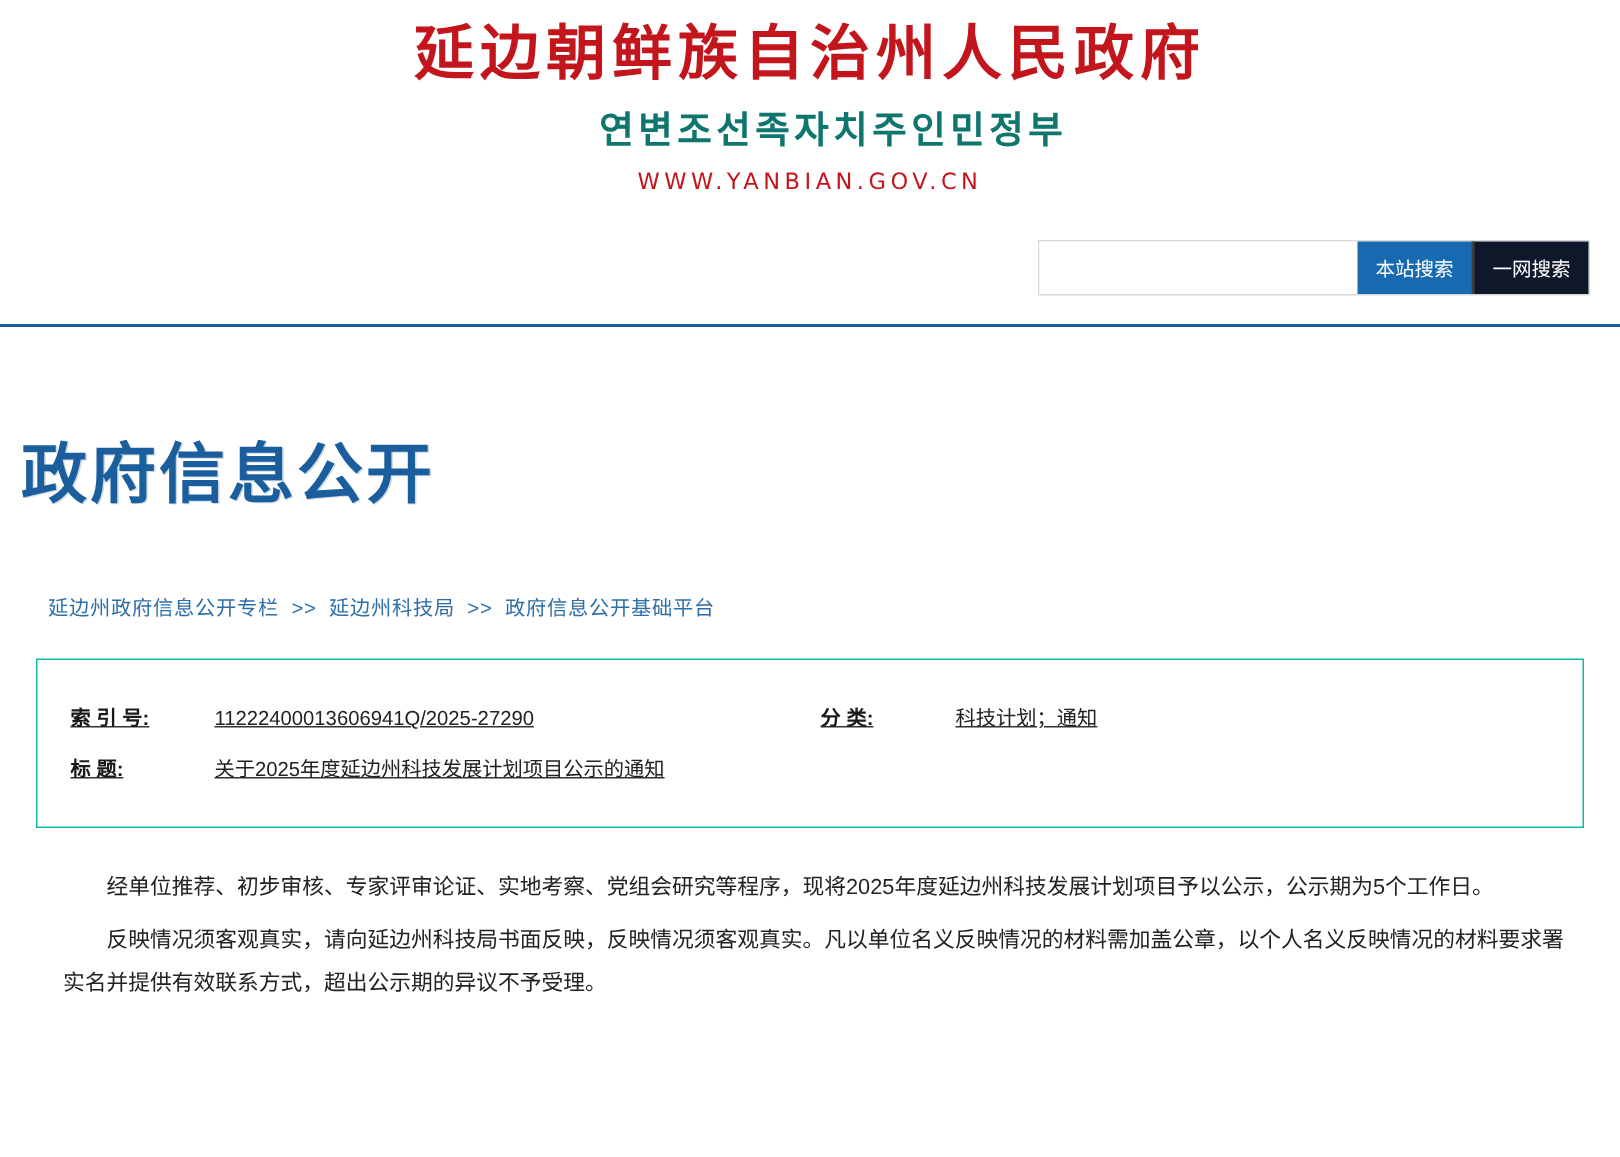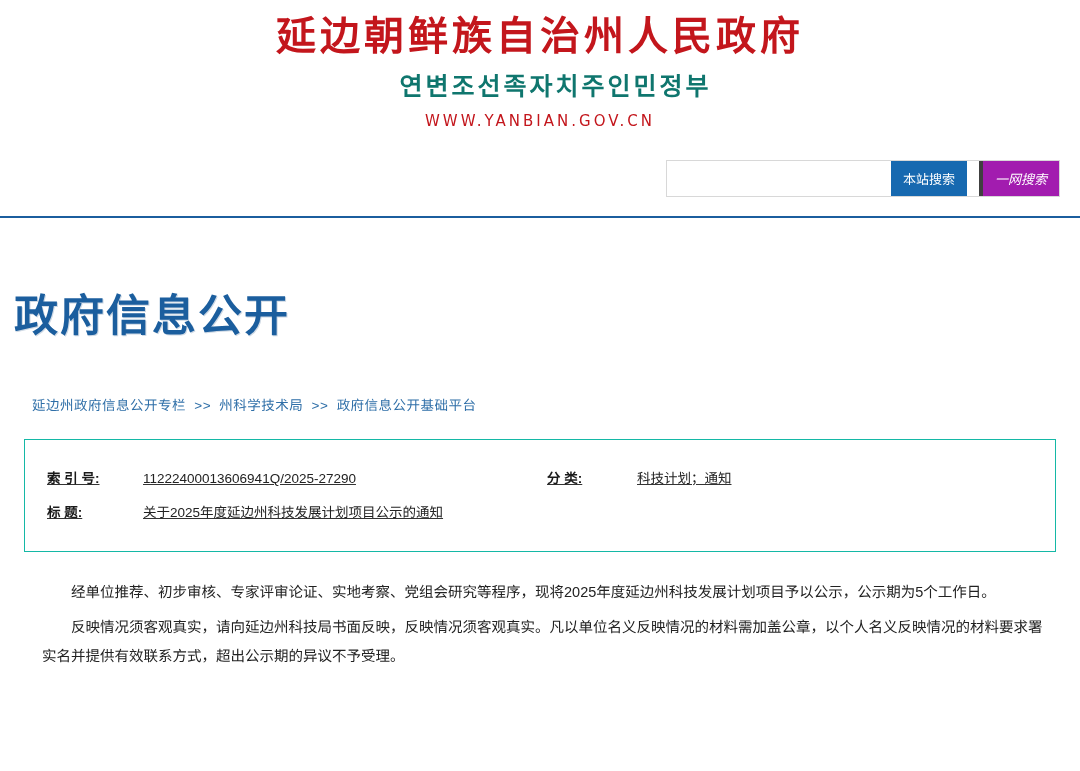--- a/index.html
+++ b/index.html
@@ -55,21 +55,20 @@
   }
   .search-wrap {
     position: absolute;
     right: 20px;
     top: 0;
     display: flex;
     align-items: stretch;
     height: 37px;
     border: 1px solid #d8d8d8;
     box-sizing: border-box;
-    gap: 12px;
   }
   .search-input {
     width: 196px;
     border: 0;
     outline: none;
     padding: 0 8px;
     font-size: 13px;
     font-family: "Liberation Sans", sans-serif;
     color: #333;
     background: #fff;
@@ -79,21 +78,21 @@
     color: #fff;
     font-size: 13px;
     padding: 0 12px;
     cursor: pointer;
     font-family: "Liberation Sans", sans-serif;
     white-space: nowrap;
     display: flex;
     align-items: center;
   }
   .search-btn.primary { background: #1769b0; }
-  .search-btn.secondary { background: #a21caf; border-left: 4px solid #404040; font-style: italic; }
+  .search-btn.secondary { background: #0f172a; border-left: 2px solid #404040; }
 
   .header-rule {
     border: 0;
     border-top: 2px solid #1b5e9e;
     margin: 0;
     width: 100%;
   }
 
   
   .page-title {
@@ -186,21 +185,21 @@
     <button class="search-btn secondary">一网搜索</button>
   </div>
 </div>
 <hr class="header-rule">
 
 <div class="page-title">政府信息公开</div>
 
 <div class="breadcrumb">
   <a href="#">延边州政府信息公开专栏</a>
   <span class="sep">&gt;&gt;</span>
-  <a href="#">州科学技术局</a>
+  <a href="#">延边州科技局</a>
   <span class="sep">&gt;&gt;</span>
   <a href="#">政府信息公开基础平台</a>
 </div>
 
 <div class="meta-box">
   <table class="meta-table">
     <tbody>
       <tr>
         <td class="meta-label">索 引 号:</td>
         <td class="meta-value">11222400013606941Q/2025-27290</td>

